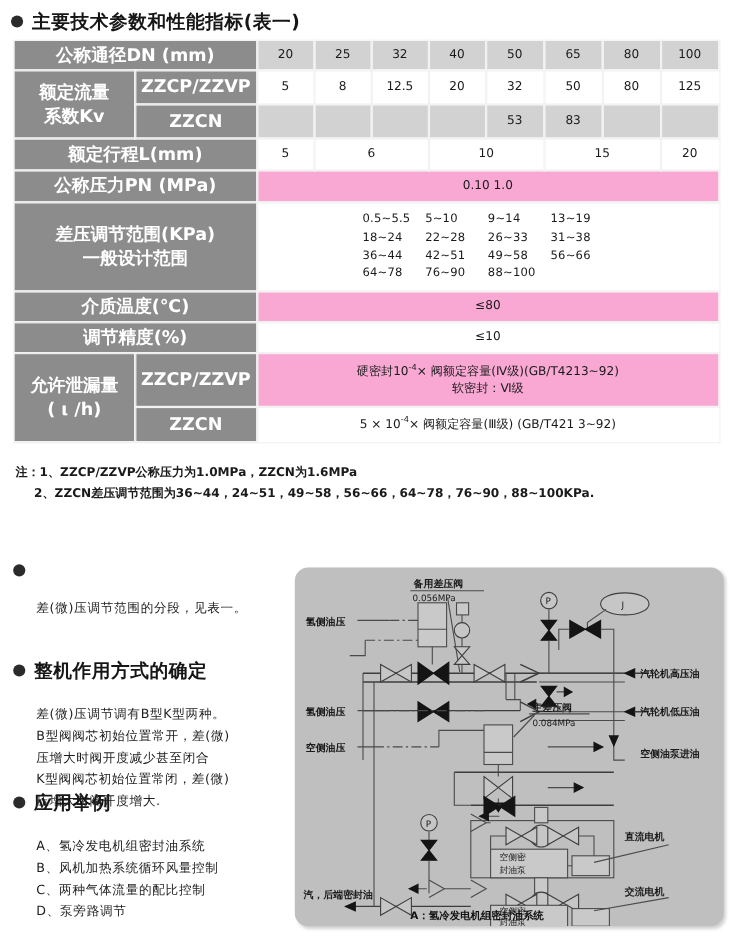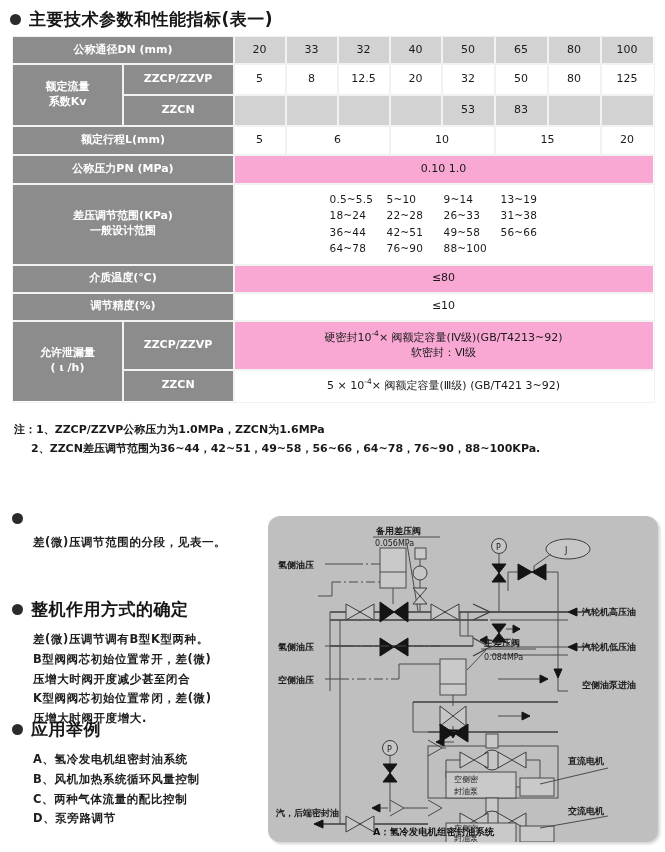--- a/index.html
+++ b/index.html
@@ -52,21 +52,21 @@
     outline: 1px solid #f2f2f2;
     text-align: center;
     vertical-align: middle;
     padding: 0;
     line-height: 1.35;
   }
   .hdr {
     background: #8c8c8c;
     color: #ffffff;
     font-weight: bold;
-    font-size: 11px;
+    font-size: 16px;
   }
   .val {
     background: #ffffff;
     color: #1a1a1a;
     font-size: 11px;
   }
   .val-gray {
     background: #d2d2d2;
     color: #1a1a1a;
     font-size: 11px;
@@ -108,25 +108,25 @@
     line-height: 1.75;
     color: #1a1a1a;
     font-weight: bold;
   }
   #notes .note-line { white-space: nowrap; }
   #notes .indent { padding-left: 17px; }
 
   
   .block { position: absolute; left: 12px; }
   .block .body {
-    margin-top: 9px;
+    margin-top: 19px;
     margin-left: 21px;
     font-size: 11.5px;
     line-height: 1.72;
-    font-weight: bold;
+    font-weight: normal;
     color: #1d1d1d;
     letter-spacing: 0.6px;
   }
   #block-range  { top: 513px; }
   #block-mode   { top: 598px; }
   #block-apps   { top: 718px; }
 
   
   #diagram-panel {
     position: absolute;
@@ -178,21 +178,21 @@
     <col style="width:53px">
       <col style="width:53px">
       <col style="width:53px">
       <col style="width:53px">
   </colgroup>
   <tbody>
 
     <tr>
       <td class="hdr r-dn" colspan="2">公称通径DN (mm)</td>
       <td class="val-gray">20</td>
-      <td class="val-gray">33</td>
+      <td class="val-gray">25</td>
       <td class="val-gray">32</td>
       <td class="val-gray">40</td>
       <td class="val-gray">50</td>
       <td class="val-gray">65</td>
       <td class="val-gray">80</td>
       <td class="val-gray">100</td>
     </tr>
 
     <tr>
       <td class="hdr" rowspan="2">
@@ -285,21 +285,21 @@
       <td class="hdr r-lk2">ZZCN</td>
       <td class="val" colspan="8">
         <span>5 × 10</span><sup>-4</sup><span>× 阀额定容量(Ⅲ级)     (GB/T421 3~92)</span>
       </td>
     </tr>
   </tbody>
 </table>
 
 <div id="notes">
   <div class="note-line">注：1、ZZCP/ZZVP公称压力为1.0MPa，ZZCN为1.6MPa</div>
-  <div class="note-line indent">2、ZZCN差压调节范围为36~44，42~51，49~58，56~66，64~78，76~90，88~100KPa.</div>
+  <div class="note-line indent">2、ZZCN差压调节范围为36~44，24~51，49~58，56~66，64~78，76~90，88~100KPa.</div>
 </div>
 
 <div class="block" id="block-range">
   <div class="sec-head">
     <span class="bullet"></span>
   </div>
   <div class="body">
     <div>差(微)压调节范围的分段，见表一。</div>
   </div>
 </div>

